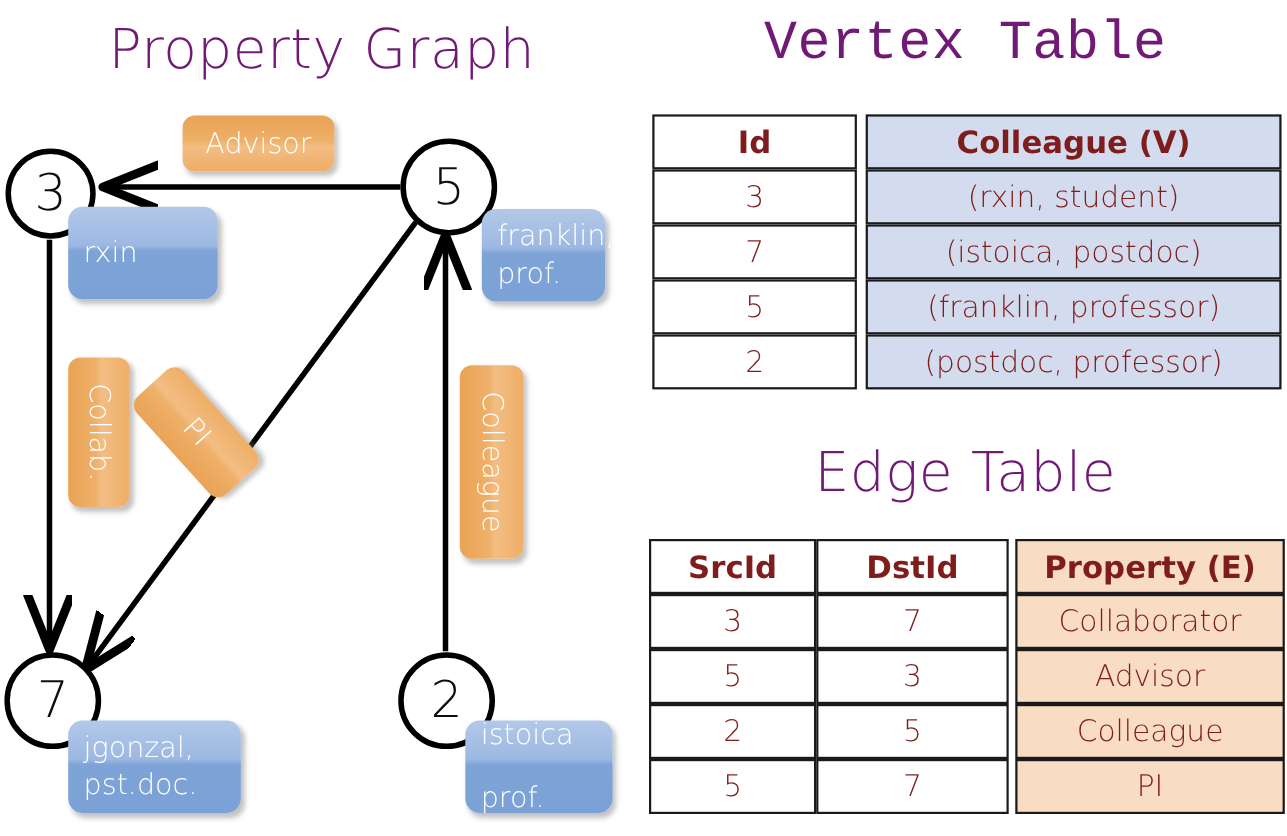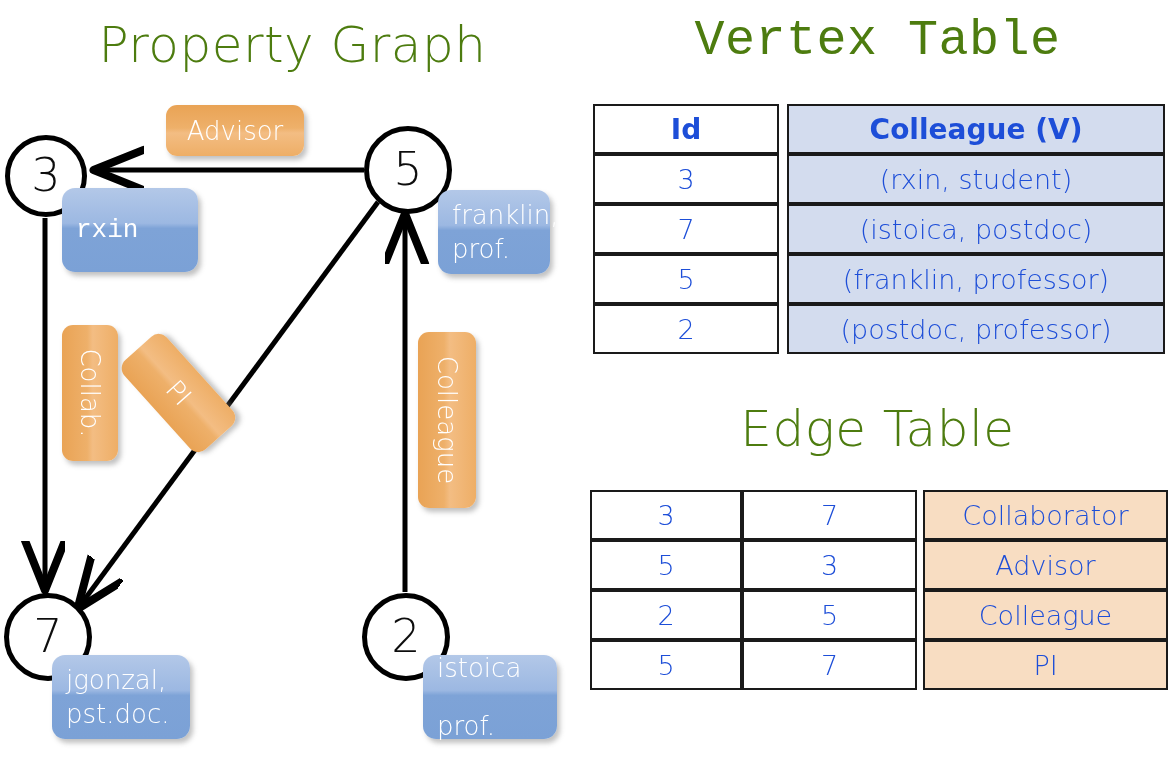--- a/index.html
+++ b/index.html
@@ -16,21 +16,21 @@
     color: #111111;
   }
 
   
   .big-title {
     position: absolute;
     font-family: "DejaVu Sans", sans-serif;
     font-weight: 300;
     font-size: 50px;
     letter-spacing: 0.5px;
-    color: #4d7c0f;
+    color: #701a75;
     text-align: center;
     white-space: nowrap;
     line-height: 1;
   }
   #title-property-graph { left: 0px;   top: 20px;  width: 585px; }
   #title-vertex-table   { left: 585px; top: 16px;  width: 585px; font-family: Liberation Mono, monospace; }
   #title-edge-table     { left: 585px; top: 404px; width: 585px; }
 
   
   #graph-panel {
@@ -114,21 +114,21 @@
     border-collapse: separate;
     border-spacing: 0;
     table-layout: fixed;
   }
   .data-table td {
     border: 2px solid #1a1a1a;
     font-family: "DejaVu Sans", sans-serif;
     font-weight: 300;
     font-size: 27px;
     text-align: center;
-    color: #1d4ed8;
+    color: #7f1d1d;
     background: #ffffff;
     padding: 0;
     height: 46px;
     vertical-align: middle;
     white-space: nowrap;
   }
   .data-table td.hdr {
     font-weight: bold;
     font-size: 28px;
   }
@@ -167,28 +167,28 @@
   <div class="node-circle" style="left:364px; top:126px; width:88px; height:88px;">
     <span>5</span>
   </div>
   <div class="node-circle" style="left:4px; top:593px; width:88px; height:88px;">
     <span>7</span>
   </div>
   <div class="node-circle" style="left:362px; top:593px; width:88px; height:88px;">
     <span>2</span>
   </div>
 
-  <div class="prop-box" style="left:62px; top:188px; width:136px; height:84px;font-family:Liberation Mono, monospace;">
+  <div class="prop-box" style="left:62px; top:188px; width:136px; height:84px;">
     <div>rxin</div>
   </div>
   <div class="prop-box" style="left:438px; top:190px; width:112px; height:84px;">
     <div>franklin,</div>
     <div>prof.</div>
   </div>
-  <div class="prop-box" style="left:52px; top:655px; width:138px; height:84px;">
+  <div class="prop-box" style="left:62px; top:655px; width:157px; height:84px;">
     <div>jgonzal,</div>
     <div>pst.doc.</div>
   </div>
   <div class="prop-box" style="left:423px; top:655px; width:134px; height:84px;gap:24px;">
     <div>istoica</div>
     <div>prof.</div>
   </div>
 
   <div class="edge-label horiz" style="left:166px; top:105px; width:138px; height:51px;">
     <span>Advisor</span>
@@ -244,20 +244,26 @@
 
 <table class="data-table" id="edge-table" style="left:590px; top:490px; width:578px;">
   <colgroup>
     <col style="width:152px;">
     <col style="width:175px;">
     <col style="width:6px;">
     <col style="width:245px;">
   </colgroup>
   <tbody>
     <tr>
+      <td class="hdr">SrcId</td>
+      <td class="hdr">DstId</td>
+      <td class="gapcell"></td>
+      <td class="hdr peach">Property (E)</td>
+    </tr>
+    <tr>
       <td>3</td>
       <td>7</td>
       <td class="gapcell"></td>
       <td class="peach">Collaborator</td>
     </tr>
     <tr>
       <td>5</td>
       <td>3</td>
       <td class="gapcell"></td>
       <td class="peach">Advisor</td>

